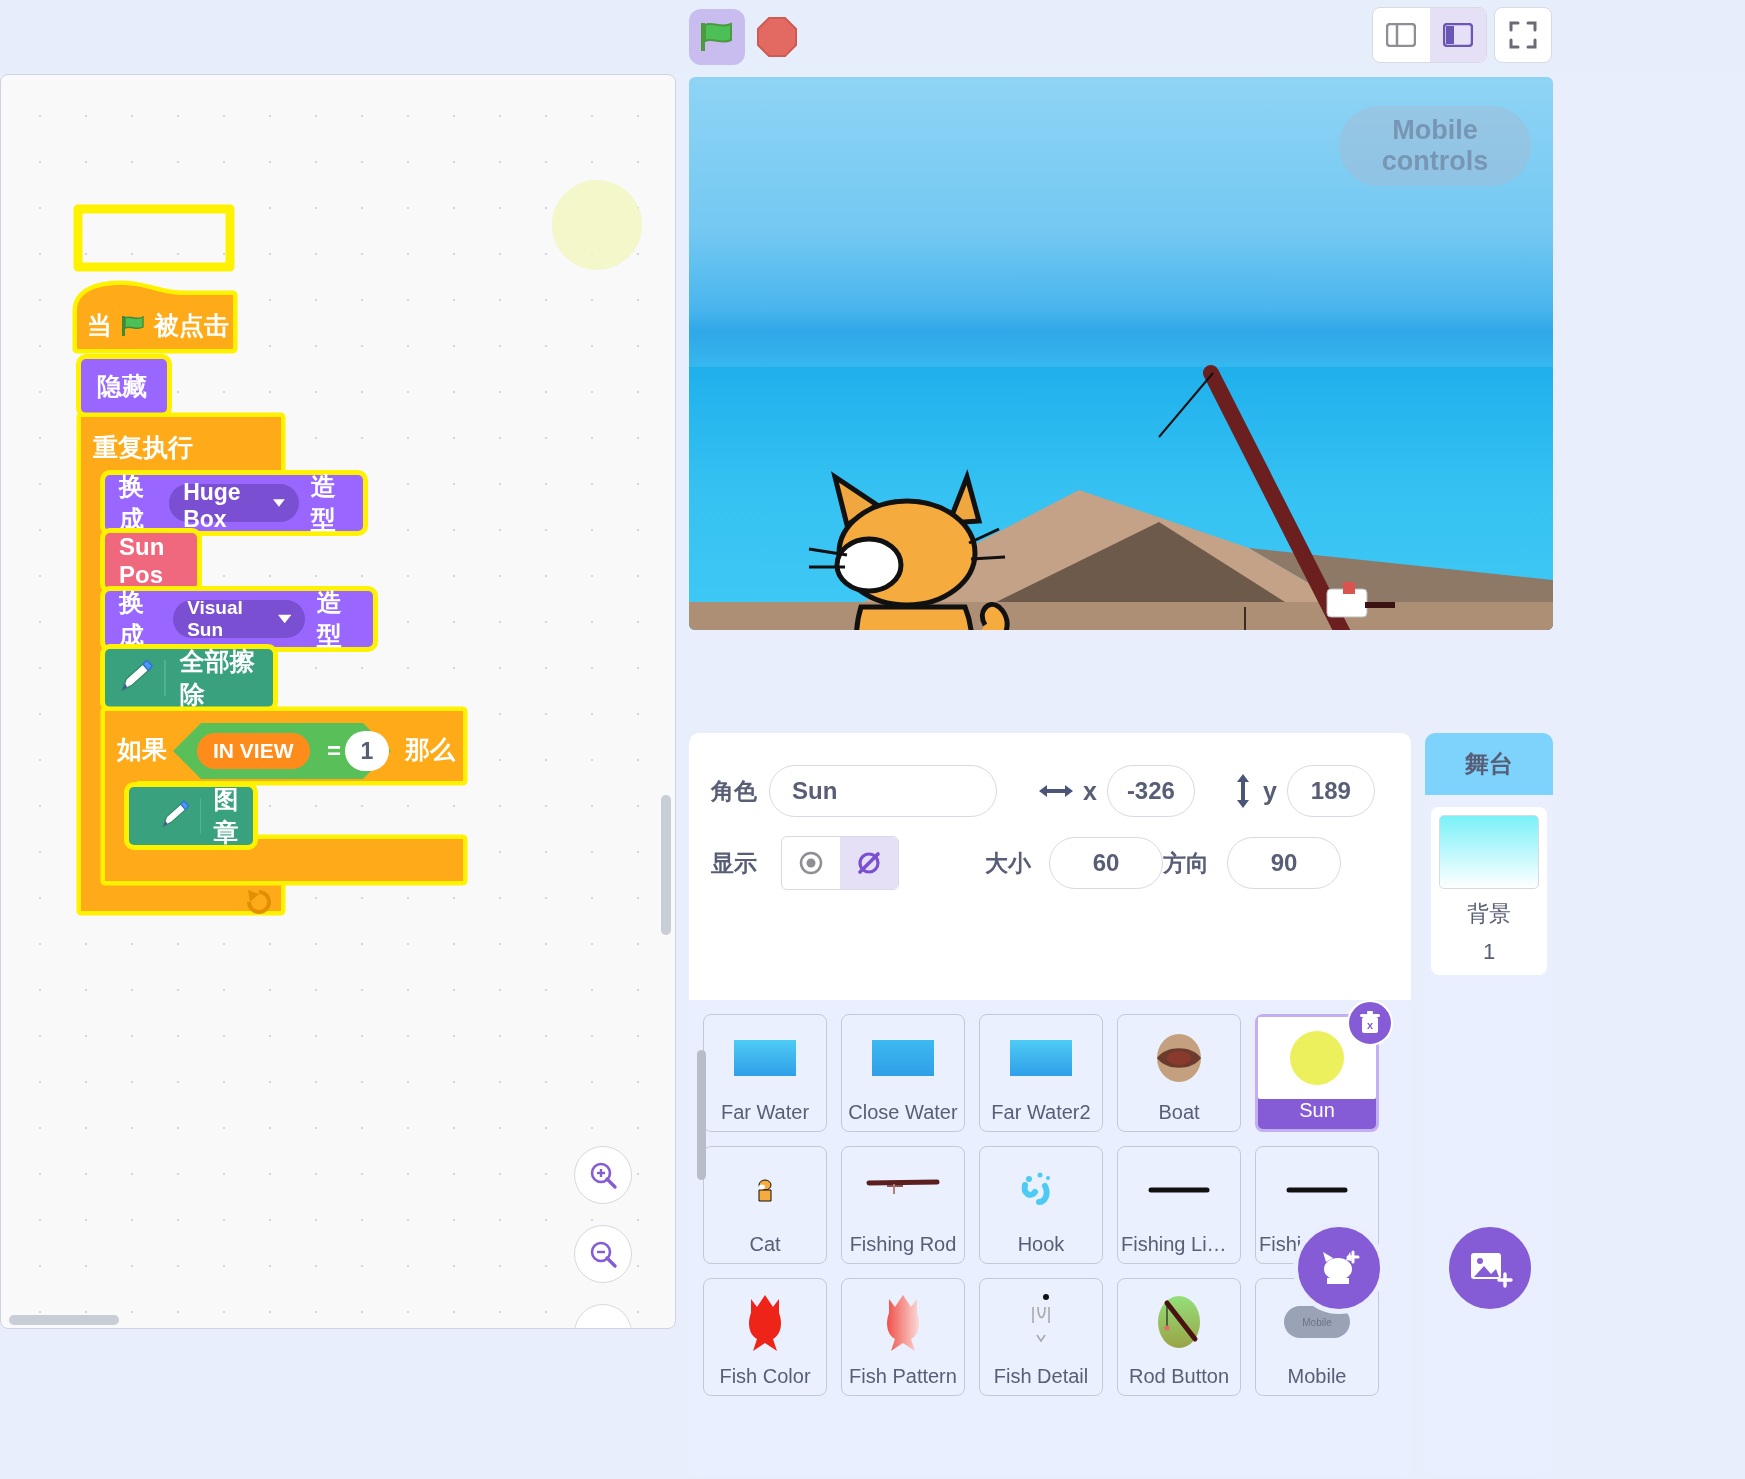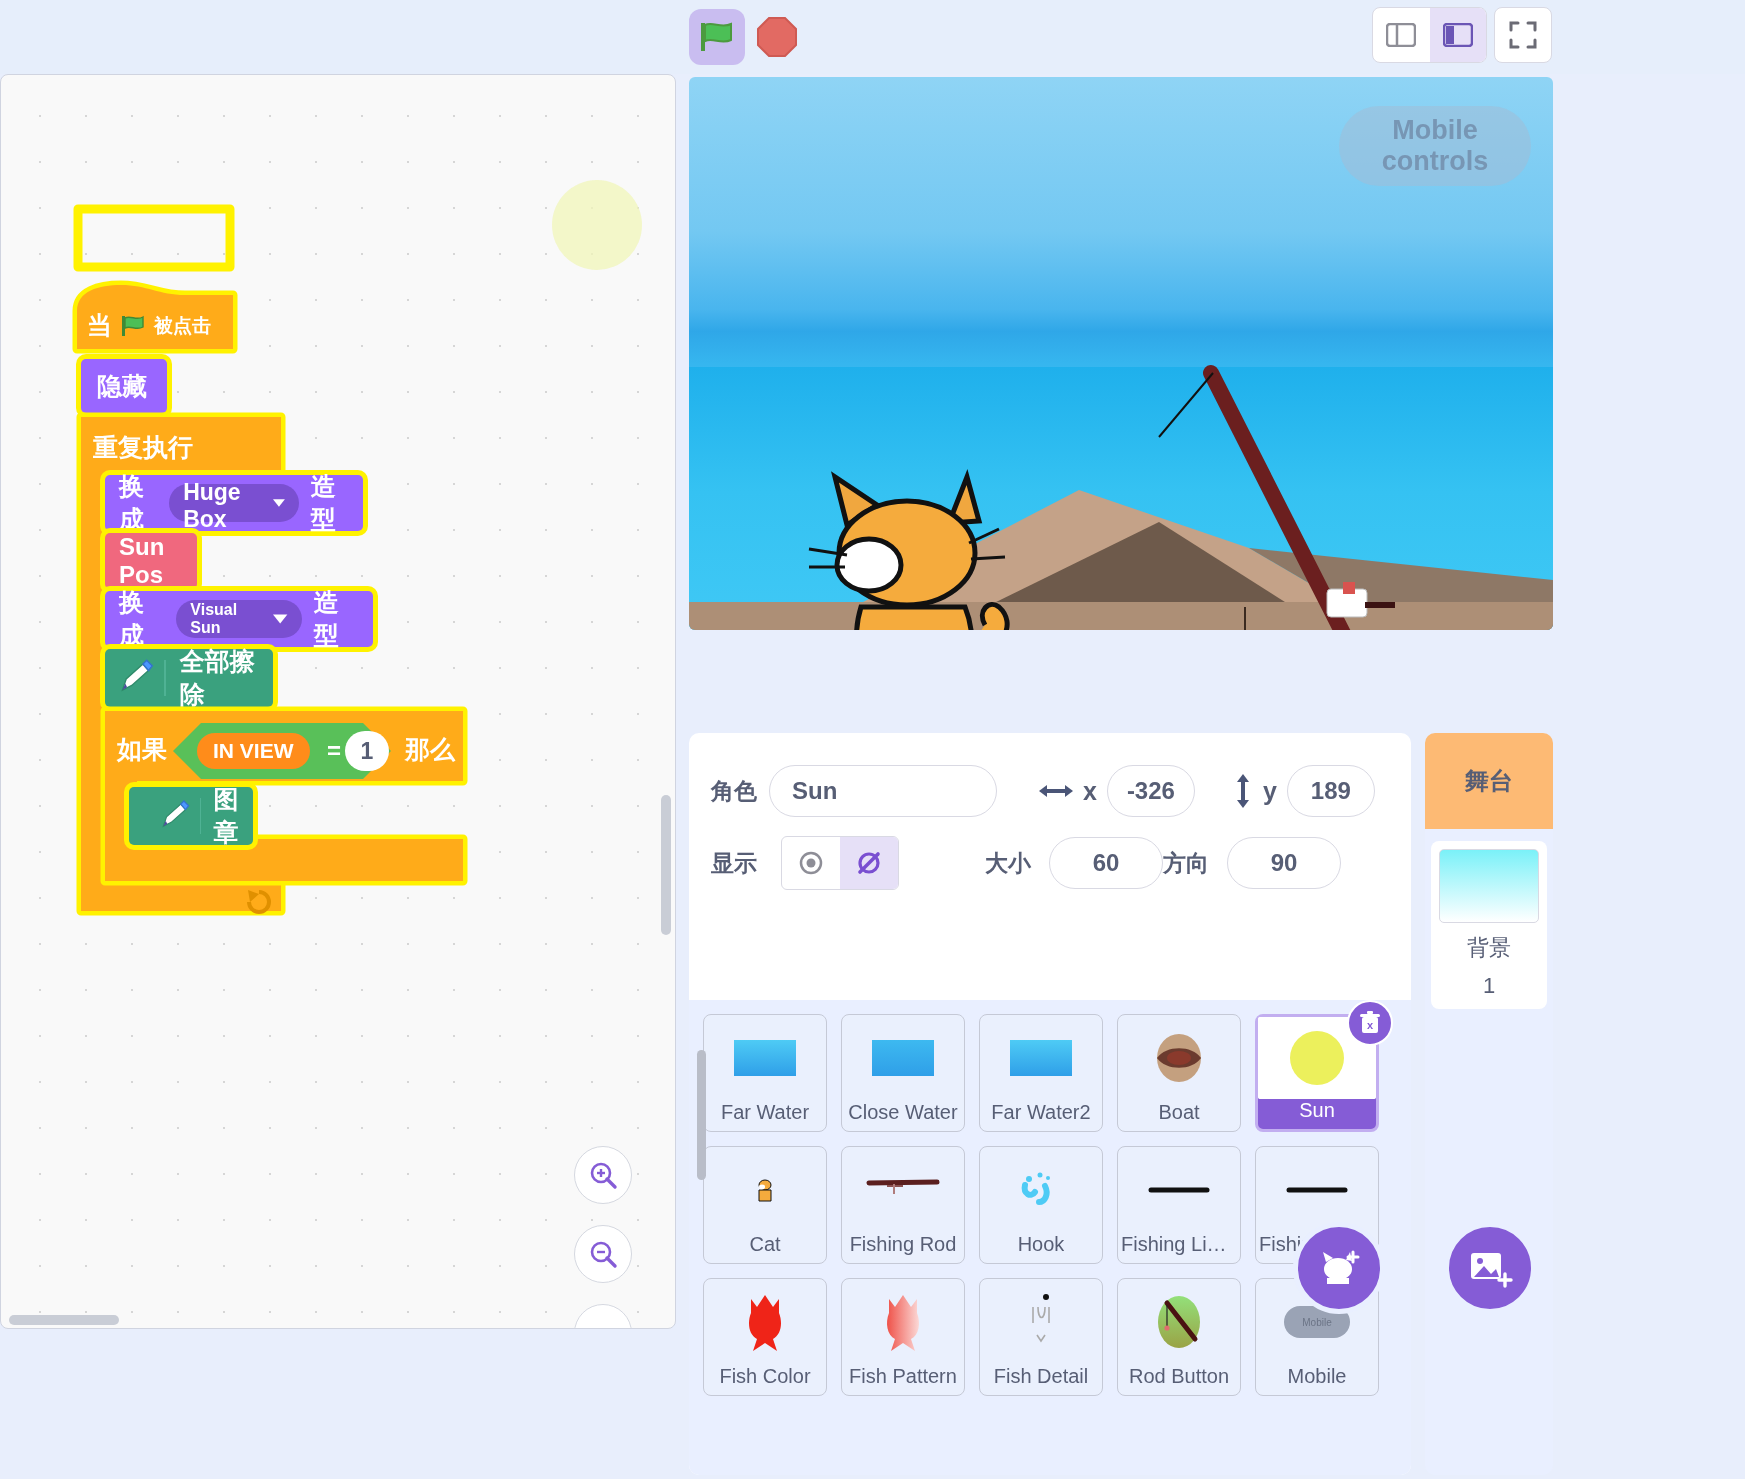--- a/index.html
+++ b/index.html
@@ -125,21 +125,21 @@
     border-radius: 50%; background: #855cd6; border: 5px solid #e9efff;
     display:flex; align-items:center; justify-content:center; z-index: 9;
   }
 
   
   #stage-panel {
     position: absolute; left: 1425px; top: 733px; width: 128px; height: 742px;
     background: #e9efff; border-radius: 10px;
   }
   #stage-header {
-    background: #fdba74; border-radius: 10px 10px 0 0; height: 96px;
+    background: #7dd3fc; border-radius: 10px 10px 0 0; height: 62px;
     display:flex; align-items:center; justify-content:center;
     font-size: 24px; color: #575e75; font-weight: bold;
   }
   #stage-card {
     margin: 12px auto 0; width: 116px; background: #fff; border-radius: 8px;
     display:flex; flex-direction:column; align-items:center; padding: 8px 0 10px;
   }
   #stage-thumb {
     width: 100px; height: 74px; border-radius: 5px;
     border: 1px solid #d9d9e3;
@@ -230,21 +230,21 @@
       <svg width="180" height="86" viewBox="0 0 180 86" style="position:absolute;left:-8px;top:-8px;">
         <path d="M12 40 C12 20, 34 14, 56 14 C82 14, 94 24, 120 24 L168 24 L168 78 L12 78 Z" fill="#ffab19" stroke="#fff200" stroke-width="9" stroke-linejoin="round"></path>
         <path d="M12 40 C12 20, 34 14, 56 14 C82 14, 94 24, 120 24 L168 24 L168 78 L12 78 Z" fill="#ffab19"></path>
       </svg>
       <div style="position:absolute;left:14px;top:30px;display:flex;align-items:center;gap:8px;">
         <span class="lbl" style="color:#fff;font-size:25px;font-weight:bold;">当</span>
         <svg width="26" height="24" viewBox="0 0 26 24">
           <rect x="2" y="2" width="3" height="20" fill="#3f8a36"></rect>
           <path d="M5 4 C11 1, 16 7, 23 3 L23 13 C16 17, 11 11, 5 14 Z" fill="#4cbf56" stroke="#3f8a36" stroke-width="1.4"></path>
         </svg>
-        <span class="lbl" style="color:#fff;font-size:19px;font-weight:bold;">被点击</span>
+        <span class="lbl" style="color:#fff;font-size:25px;font-weight:bold;">被点击</span>
       </div>
     </div>
 
     <div style="position:absolute;left:80px;top:284px;width:86px;height:54px;background:#9966ff;border-radius:5px;
                 box-shadow:0 0 0 5px #fff200;display:flex;align-items:center;padding-left:16px;">
       <span style="color:#fff;font-size:25px;font-weight:bold;">隐藏</span>
     </div>
 
     <div style="position:absolute;left:80px;top:342px;width:202px;height:514px;">
       <svg width="216" height="524" viewBox="0 0 216 524" style="position:absolute;left:-6px;top:-6px;">
@@ -272,21 +272,21 @@
 
     <div style="position:absolute;left:104px;top:458px;width:92px;height:56px;background:#f0687e;border-radius:5px;
                 box-shadow:0 0 0 5px #fff200;display:flex;align-items:center;padding-left:14px;">
       <span style="color:#fff;font-size:24px;font-weight:bold;">Sun Pos</span>
     </div>
 
     <div style="position:absolute;left:104px;top:516px;width:268px;height:56px;background:#9966ff;border-radius:5px;
                 box-shadow:0 0 0 5px #fff200;display:flex;align-items:center;padding:0 14px;gap:12px;">
       <span style="color:#fff;font-size:25px;font-weight:bold;">换成</span>
       <div style="background:#7a4fd1;border-radius:20px;height:38px;display:flex;align-items:center;gap:10px;padding:0 14px;">
-        <span style="color:#fff;font-size:16px;font-weight:bold;">Visual Sun</span>
+        <span style="color:#fff;font-size:19px;font-weight:bold;">Visual Sun</span>
         <svg width="16" height="10" viewBox="0 0 16 10">
           <polygon points="0,0 16,0 8,10" fill="#fff"></polygon>
         </svg>
       </div>
       <span style="color:#fff;font-size:25px;font-weight:bold;">造型</span>
     </div>
 
     <div style="position:absolute;left:104px;top:574px;width:168px;height:58px;background:#3aa17e;border-radius:5px;
                 box-shadow:0 0 0 5px #fff200;display:flex;align-items:center;padding-left:10px;gap:8px;">
       <svg width="44" height="42" viewBox="0 0 44 42">

